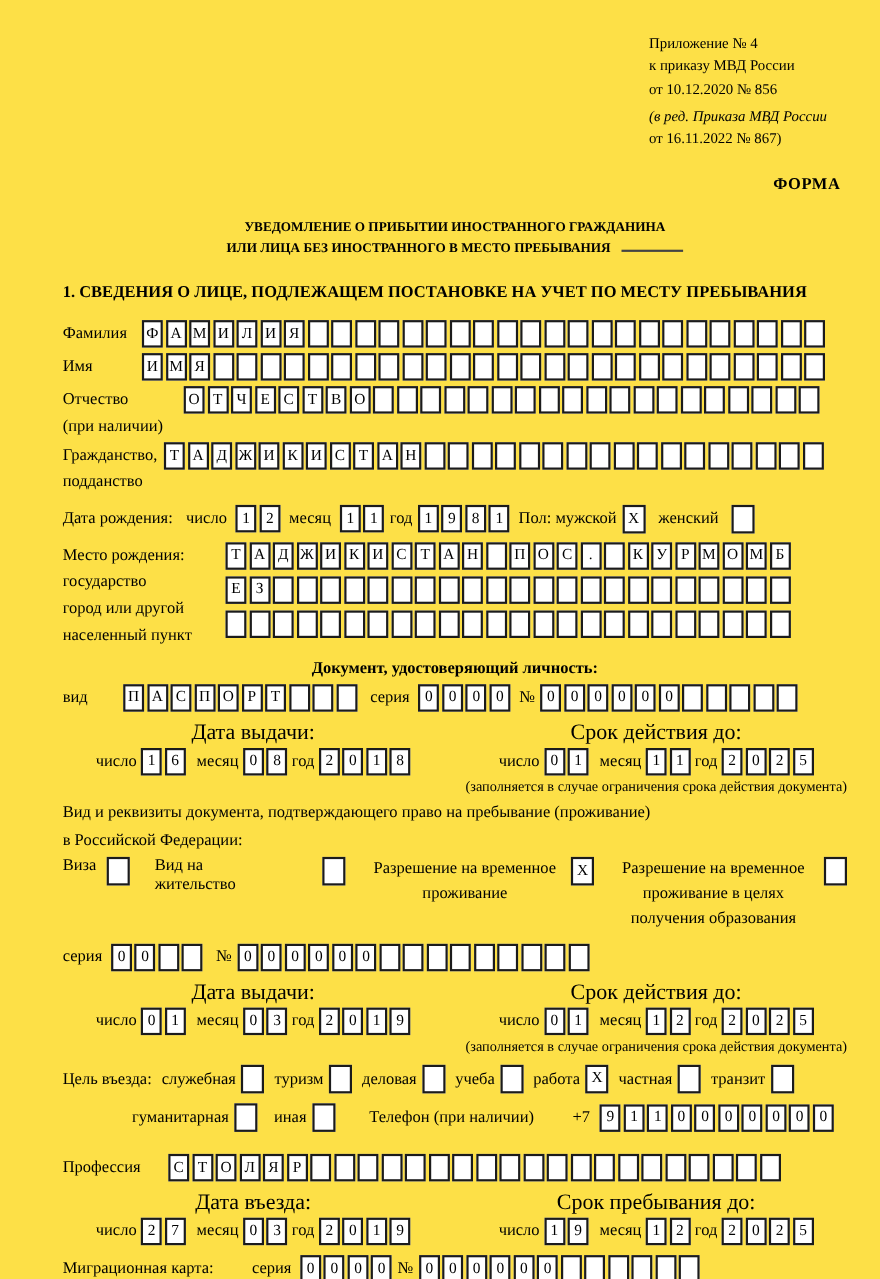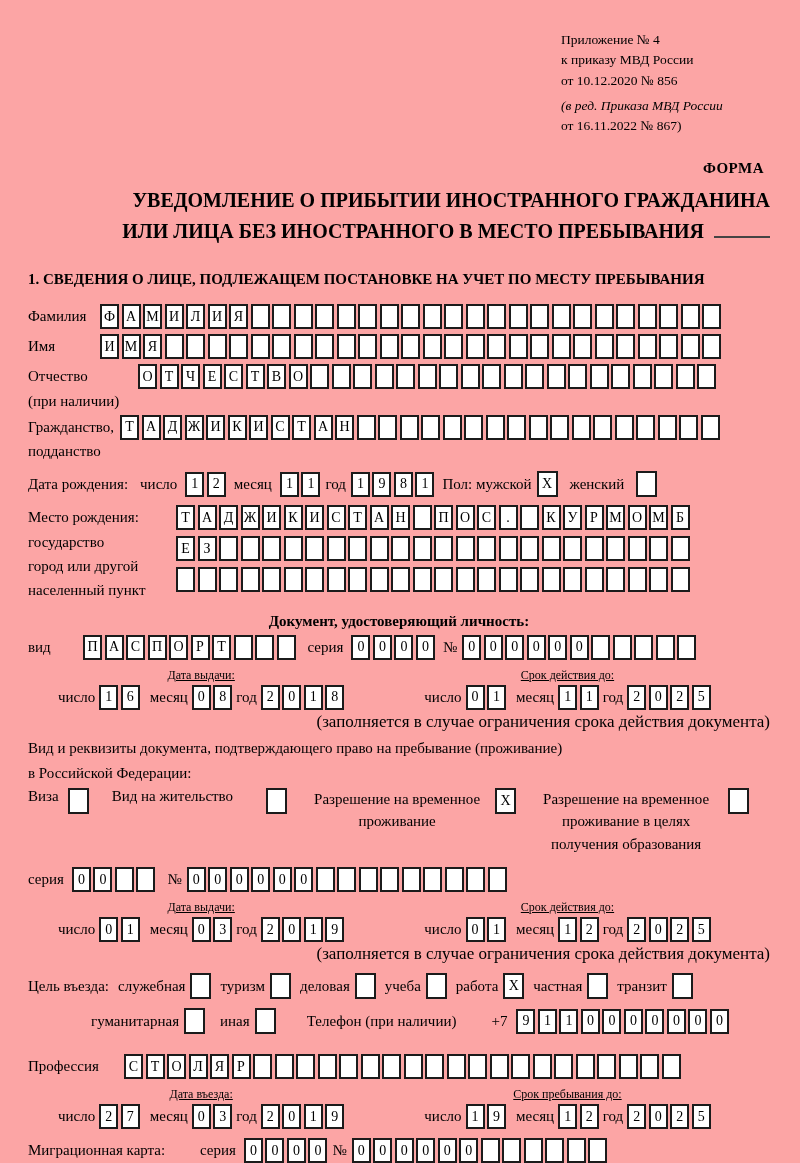--- a/index.html
+++ b/index.html
@@ -1,49 +1,49 @@
 <!DOCTYPE html>
 <html><head>
 <meta charset="utf-8">
 <style>
   html,body { margin:0; padding:0; background:#e8e8e8; }
   .page {
-    width:800px; height:1163px; margin:0 auto; background:#fca5a5; color:#000;
+    width:800px; height:1163px; margin:0 auto; background:#fde047; color:#000;
     font-family:"Liberation Serif", serif; box-sizing:border-box;
-    padding:30px 30px 12px 28px; overflow:hidden; position:relative;
+    padding:30px 30px 12px 57px; overflow:hidden; position:relative;
   }
   .hdr { margin-left:533px; font-size:13.5px; line-height:1.5; }
   .hdr div { white-space:nowrap; }
   .hdr .grp2 { margin-top:5px;font-style:italic; }
   .forma { margin-left:533px; margin-top:24px; padding-right:6px; text-align:right;
            font-weight:bold; font-size:15px; letter-spacing:0.5px; }
-  .title { text-align:right; font-weight:bold; font-size:20px; line-height:1.55; margin-top:8px; }
+  .title { text-align:center; font-weight:bold; font-size:12px; line-height:1.55; margin-top:20px; }
   .blank { display:inline-block; width:56px; border-bottom:2px solid #444; height:0.9em; margin-left:10px; }
   .sec-head { font-weight:bold; font-size:15px; margin-top:24px; }
 
   .frow { display:flex; align-items:center; margin-top:5px; }
   .frow.top { align-items:flex-start; }
   .lbl { font-size:15px; flex-shrink:0; }
   .lblcol { font-size:15px; line-height:1.62; flex-shrink:0; }
   .lblcol span { display:block; }
   .cells { display:flex; gap:2.5px; flex-shrink:0; }
   .cell { width:19px; height:25px; border:2px solid #1b1b1b; box-sizing:border-box;
           display:flex; align-items:center; justify-content:center;
           font-size:14px; background:#fff; flex-shrink:0; }
   .cells.cb .cell { width:21px; height:26px; }
   .stack > .cells { margin-bottom:6px; }
 
   .w72 { width:72px; } .w110 { width:110px; } .w92 { width:92px; } .w148 { width:148px;font-family:Liberation Serif, serif; }
   .ml8 { margin-left:8px; } .ml12 { margin-left:12px; } .ml5 { margin-left:5px; }
 
   .doc-head { text-align:center; font-weight:bold; font-size:15px; margin-top:10px; }
   .dates { display:flex; margin-top:8px; }
-  .dhead { text-align:center; font-size:12px; margin-bottom:2px;text-decoration:underline; }
+  .dhead { text-align:center; font-size:20px; margin-bottom:2px; }
   .dline { display:flex; align-items:center; gap:4px; font-size:15px; }
-  .note { font-size:17px; text-align:right; margin-top:2px; }
+  .note { font-size:13px; text-align:right; margin-top:2px; }
 
   .permit-row { display:flex; align-items:flex-start; margin-top:6px; gap:9px; font-size:15px; }
   .permit-txt { text-align:center; line-height:1.5; }
   .pw170 { width:178px; } .pw185 { width:186px; }
 
   .purpose-row { display:flex; align-items:center; gap:9px; font-size:15px; margin-top:9px; flex-wrap:nowrap; }
   .pp { display:flex; align-items:center; gap:5px; }
   .plain { font-size:15px; margin-top:8px; }
 </style>
 </head>

